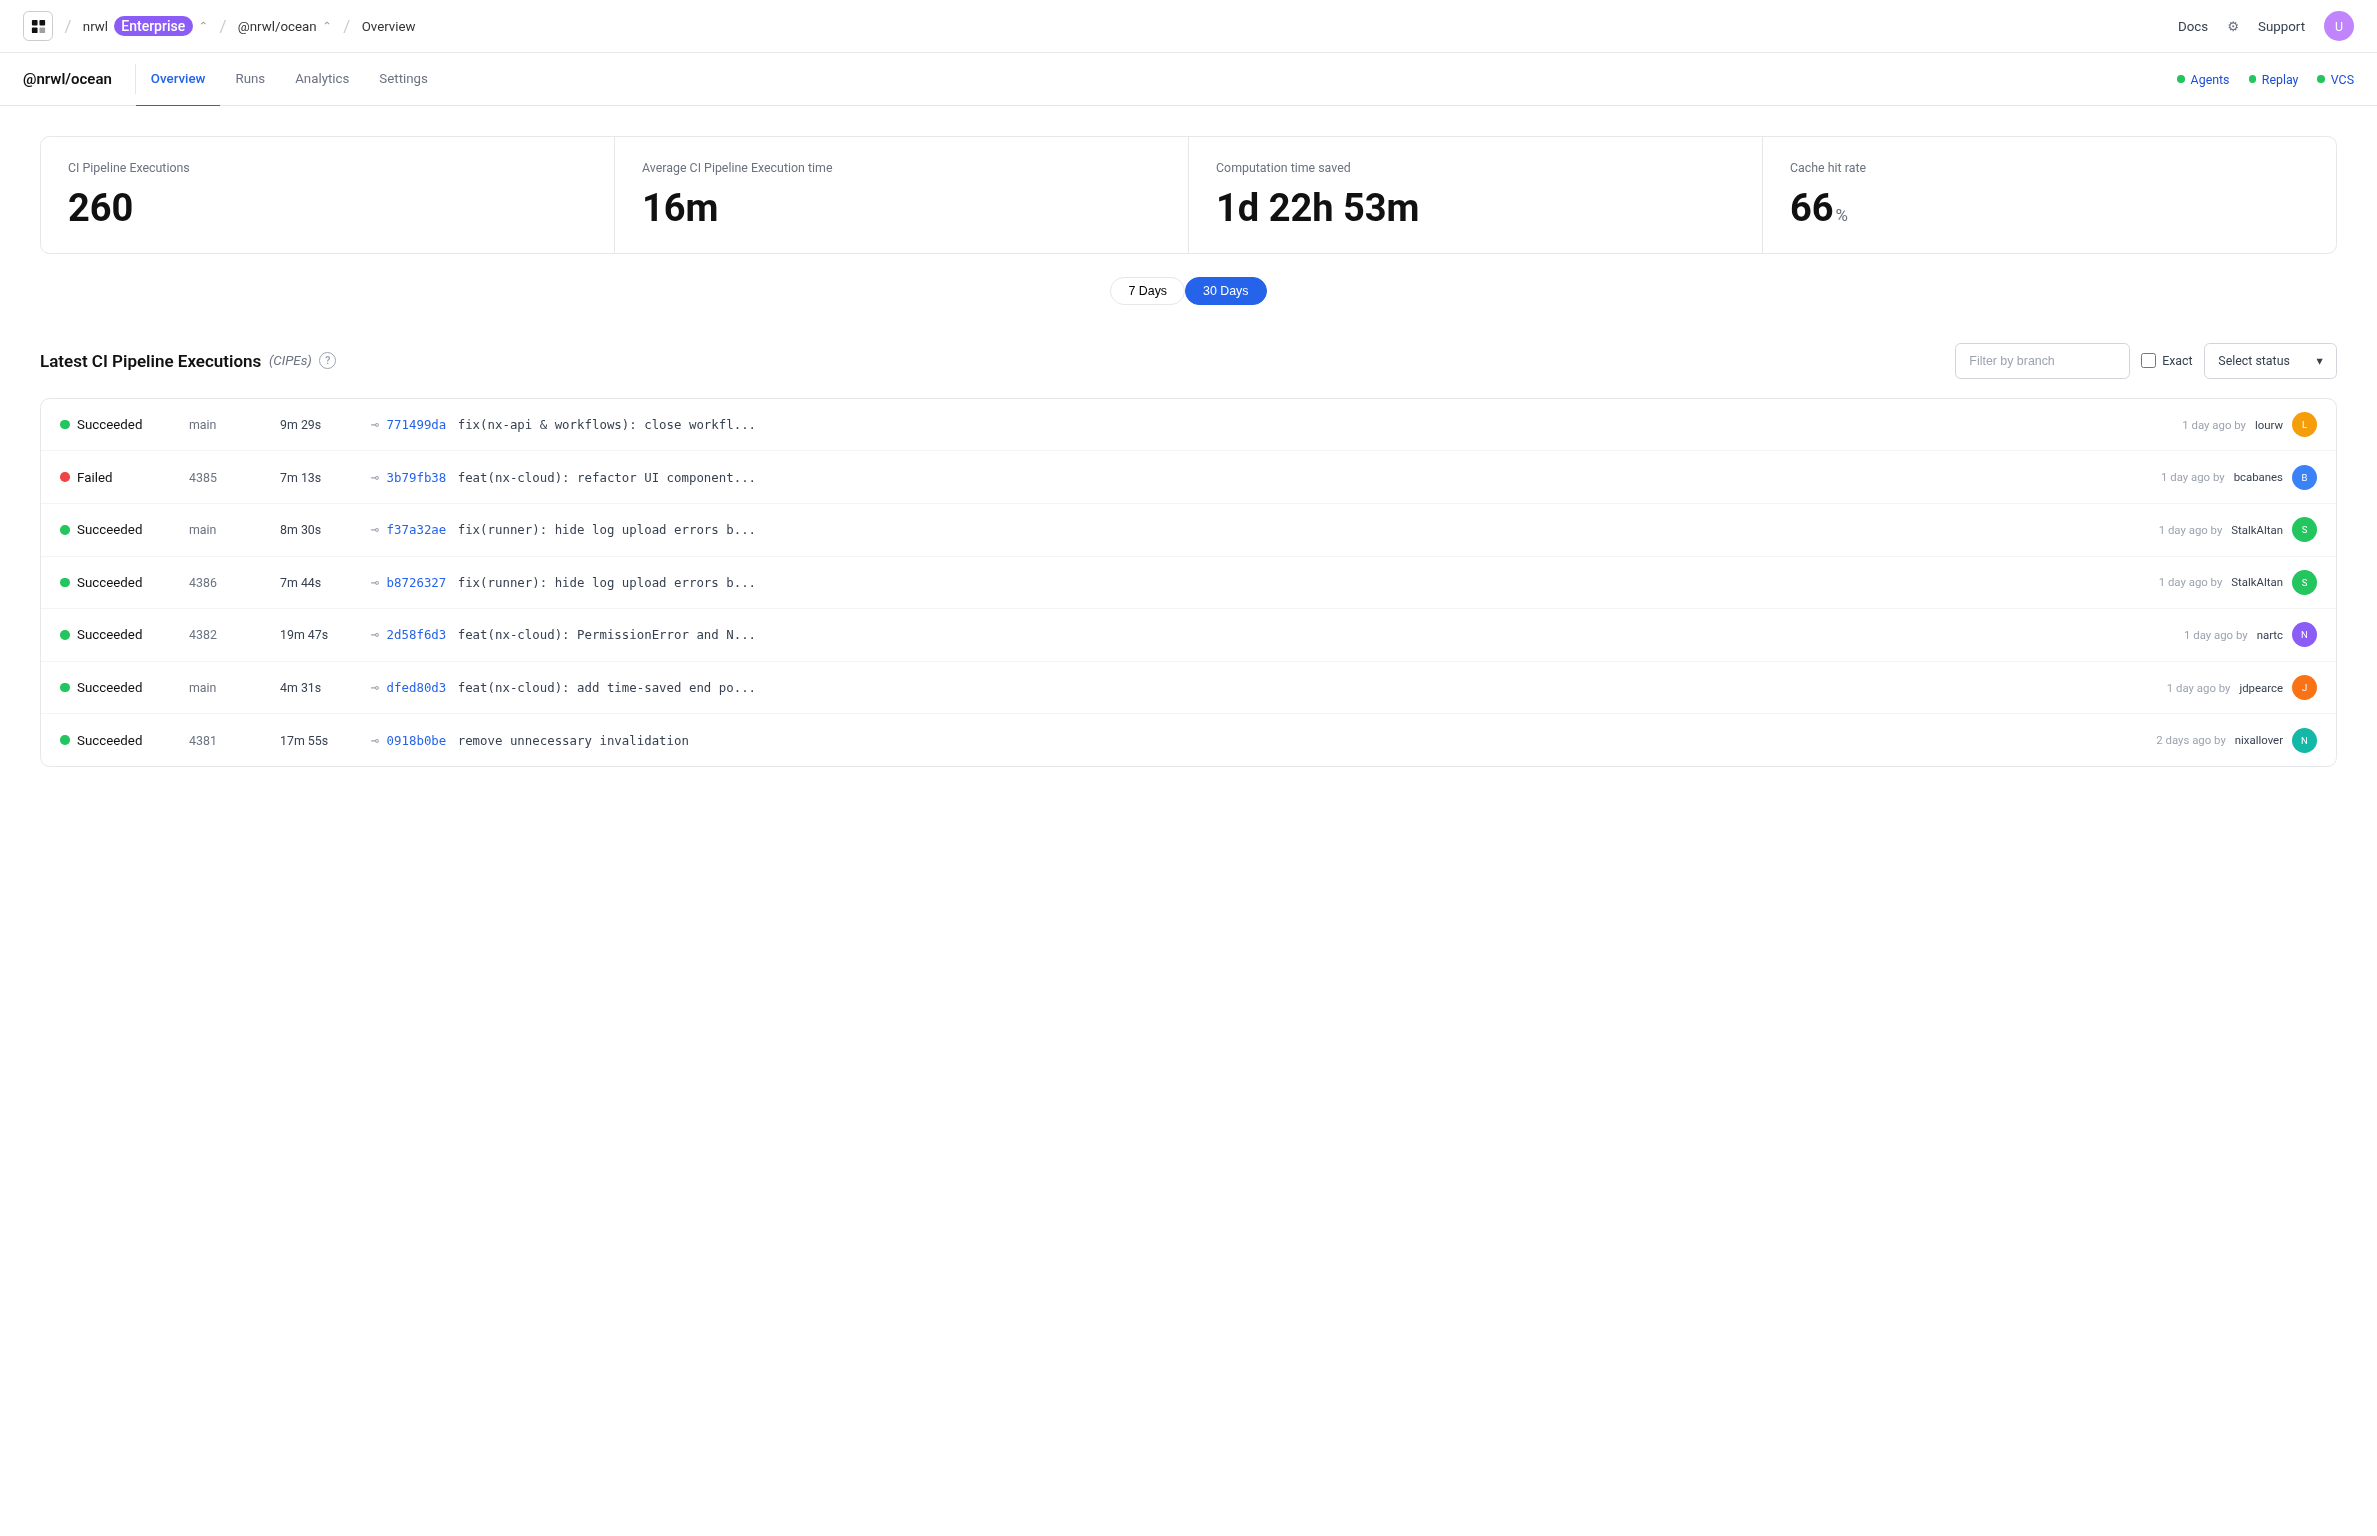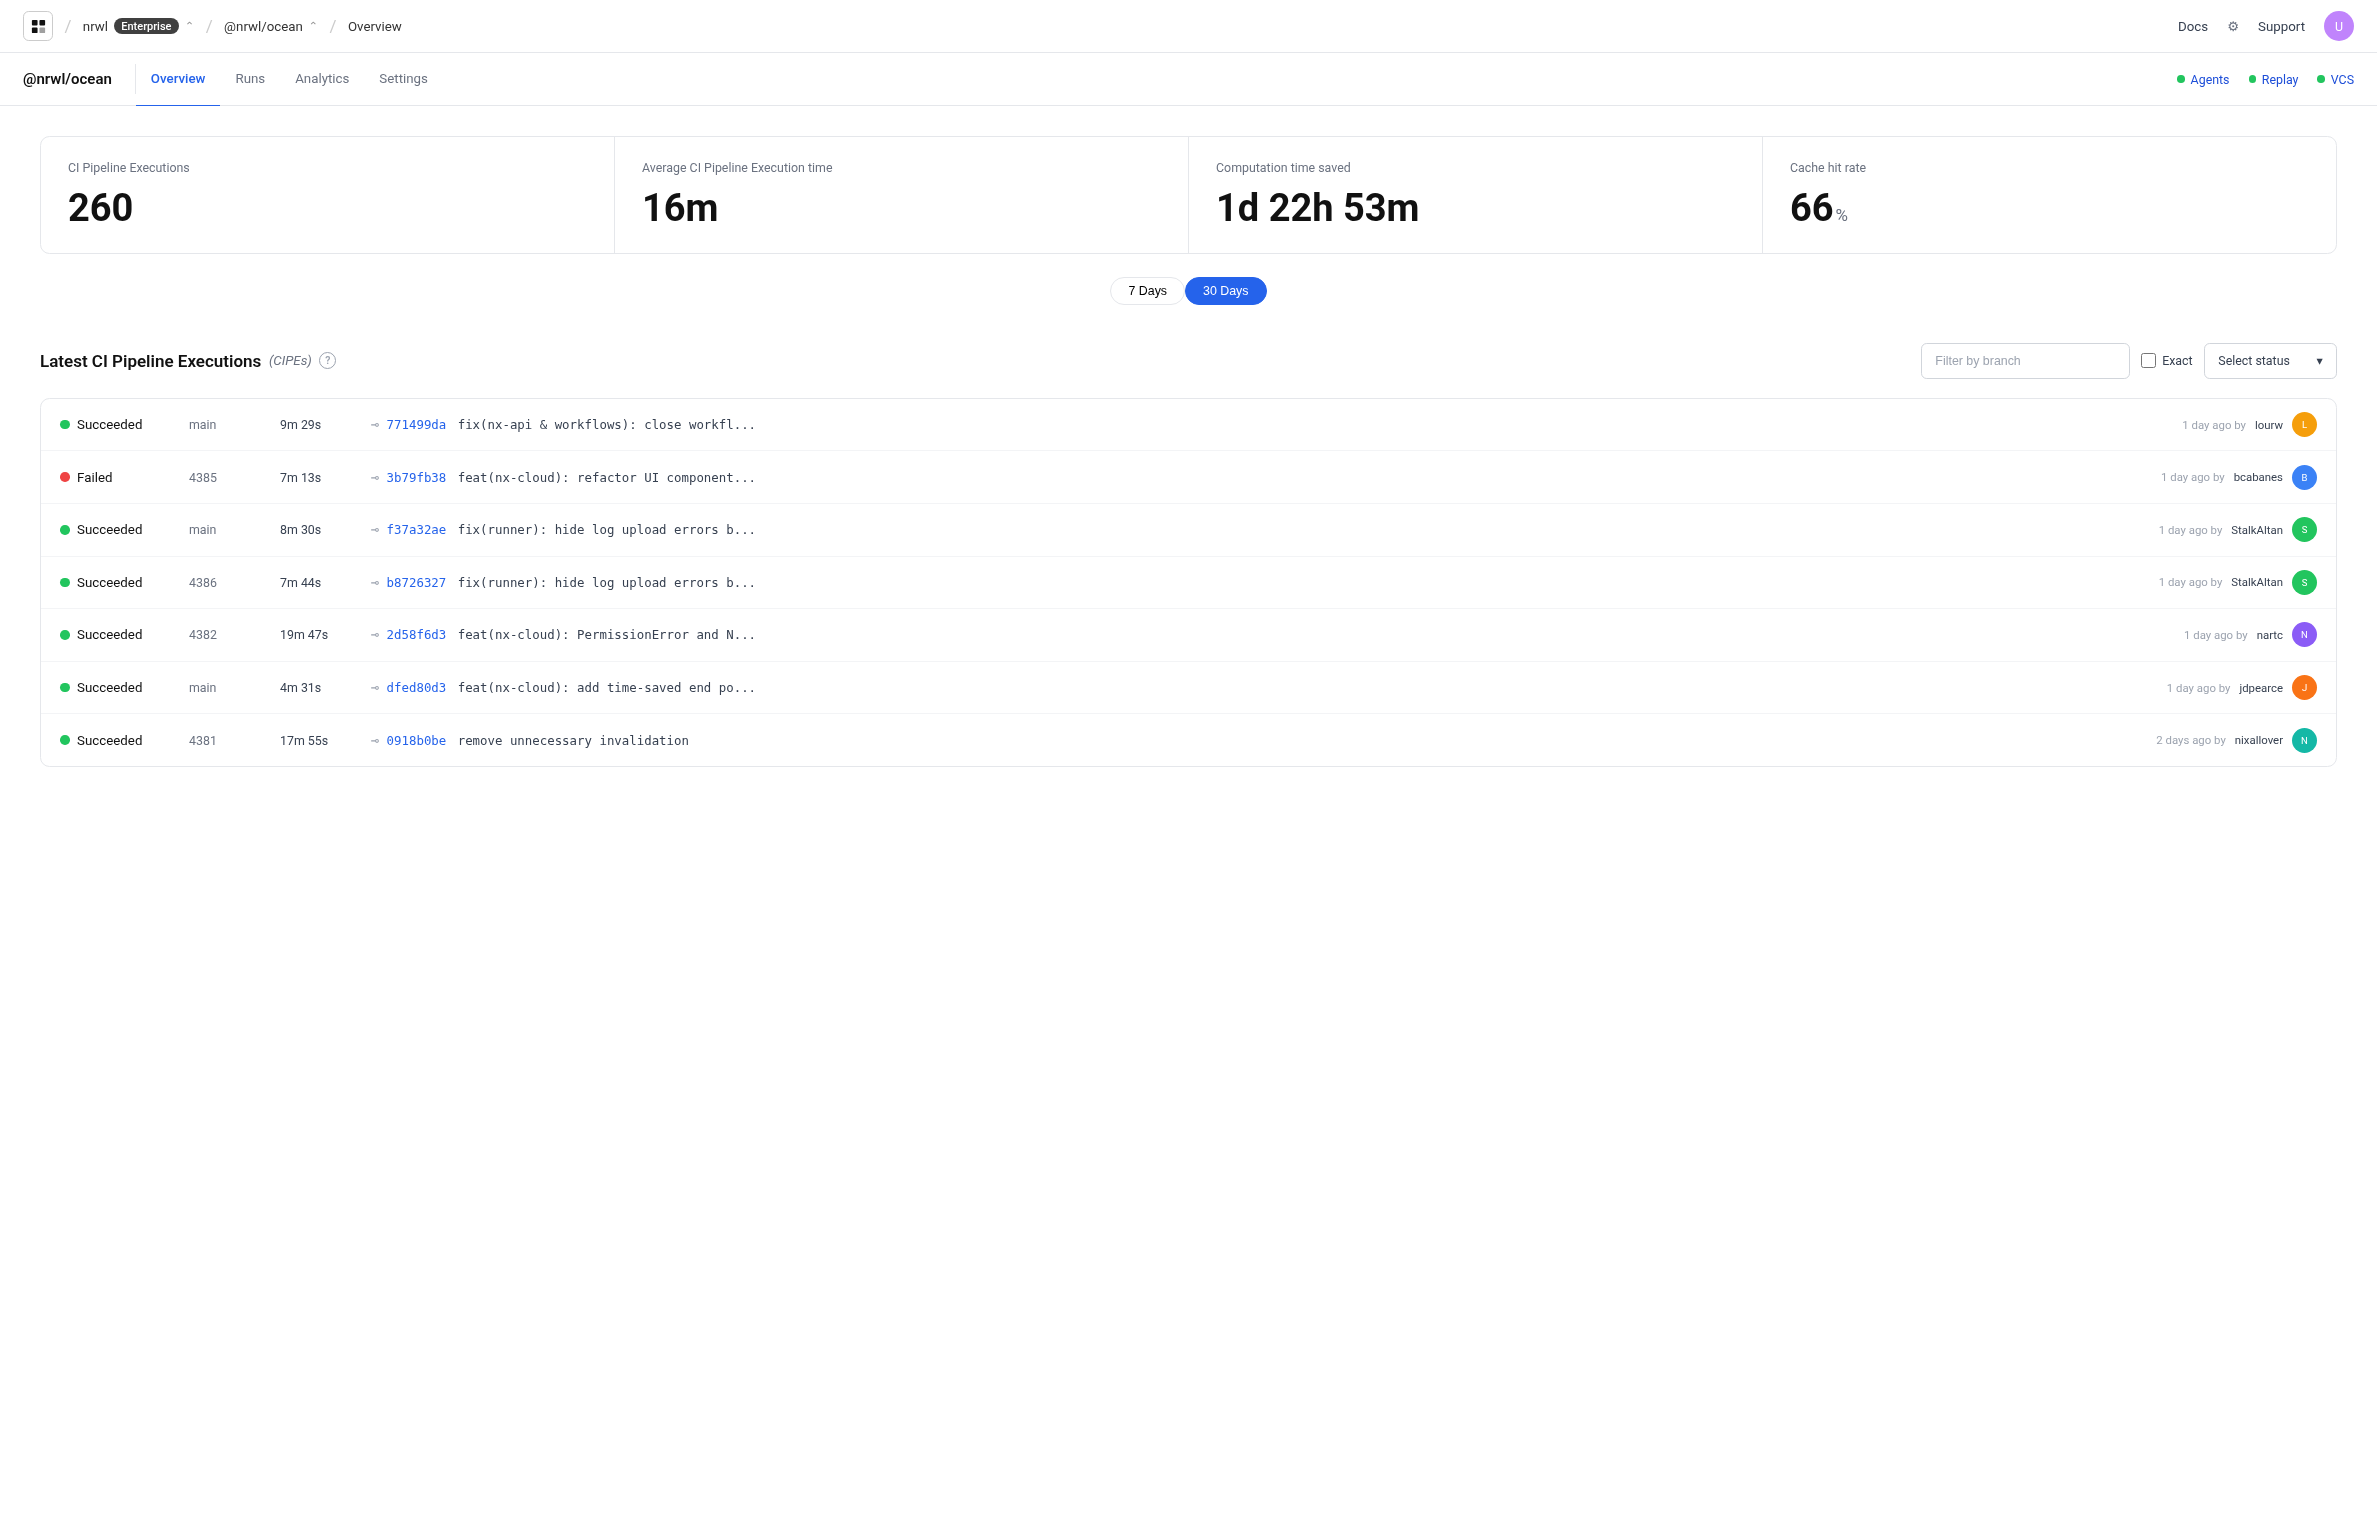--- a/index.html
+++ b/index.html
@@ -7,21 +7,21 @@
 
     
     .top-nav {
       display: flex; align-items: center; justify-content: space-between;
       padding: 0 23px; height: 53px; border-bottom: 1px solid #e5e7eb;
     }
     .top-nav-left { display: flex; align-items: center; gap: 7.6px; }
     .nav-logo { width: 30px; height: 30px; border: 1.4px solid #ccc; border-radius: 5.7px; display: flex; align-items: center; justify-content: center; }
     .nav-sep { color: #ccc; font-size: 17px; margin: 0 3.8px; }
     .nav-item { display: flex; align-items: center; gap: 5.7px; font-size: 13.3px; color: #333; cursor: pointer; }
-    .enterprise-badge { background: #404040; color: #fff; font-size: 11px; padding: 1.9px 7.6px; border-radius: 11.4px; font-weight: 500; }
+    .enterprise-badge { background: #8b5cf6; color: #fff; font-size: 14px; padding: 1.9px 7.6px; border-radius: 11.4px; font-weight: 500; }
     .nav-chevron { color: #999; font-size: 11.4px; }
     .top-nav-right { display: flex; align-items: center; gap: 19px; }
     .top-nav-link { font-size: 13.3px; color: #374151; text-decoration: none; cursor: pointer; }
     .gear-icon { color: #6b7280; cursor: pointer; }
     .avatar-circle { width: 30px; height: 30px; border-radius: 50%; background: #c084fc; cursor: pointer; overflow: hidden; display: flex; align-items: center; justify-content: center; font-size: 12.4px; color: #fff; }
 
     
     .second-nav {
       display: flex; align-items: center; justify-content: space-between;
       padding: 0 23px; height: 53px; border-bottom: 1px solid #e5e7eb;
@@ -66,21 +66,21 @@
     .pipeline-header {
       display: flex; align-items: center; justify-content: space-between;
       margin-bottom: 19px;
     }
     .pipeline-title { font-size: 17px; font-weight: 600; color: #111; display: flex; align-items: center; gap: 7.6px; }
     .cipes-label { font-size: 13.3px; font-weight: 400; color: #6b7280; font-style: italic; }
     .info-icon { width: 17px; height: 17px; border-radius: 50%; border: 1.4px solid #9ca3af; display: flex; align-items: center; justify-content: center; font-size: 10.5px; color: #9ca3af; cursor: pointer; }
     .pipeline-filters { display: flex; align-items: center; gap: 11.4px; }
     .filter-input {
       height: 36px; padding: 0 13.3px; border: 1px solid #d1d5db; border-radius: 5.7px;
-      font-size: 12.4px; color: #374151; outline: none; width: 209px;
+      font-size: 12.4px; color: #374151; outline: none; width: 175px;
     }
     .filter-input::placeholder { color: #9ca3af; }
     .exact-label { display: flex; align-items: center; gap: 5.7px; font-size: 12.4px; color: #374151; cursor: pointer; }
     .exact-checkbox { width: 15px; height: 15px; border: 1.4px solid #d1d5db; border-radius: 2.9px; }
     .status-select {
       height: 36px; padding: 0 13.3px; border: 1px solid #d1d5db; border-radius: 5.7px;
       font-size: 12.4px; color: #374151; cursor: pointer; display: flex; align-items: center; gap: 7.6px;
       background: #fff; min-width: 133px; justify-content: space-between;
     }
 

